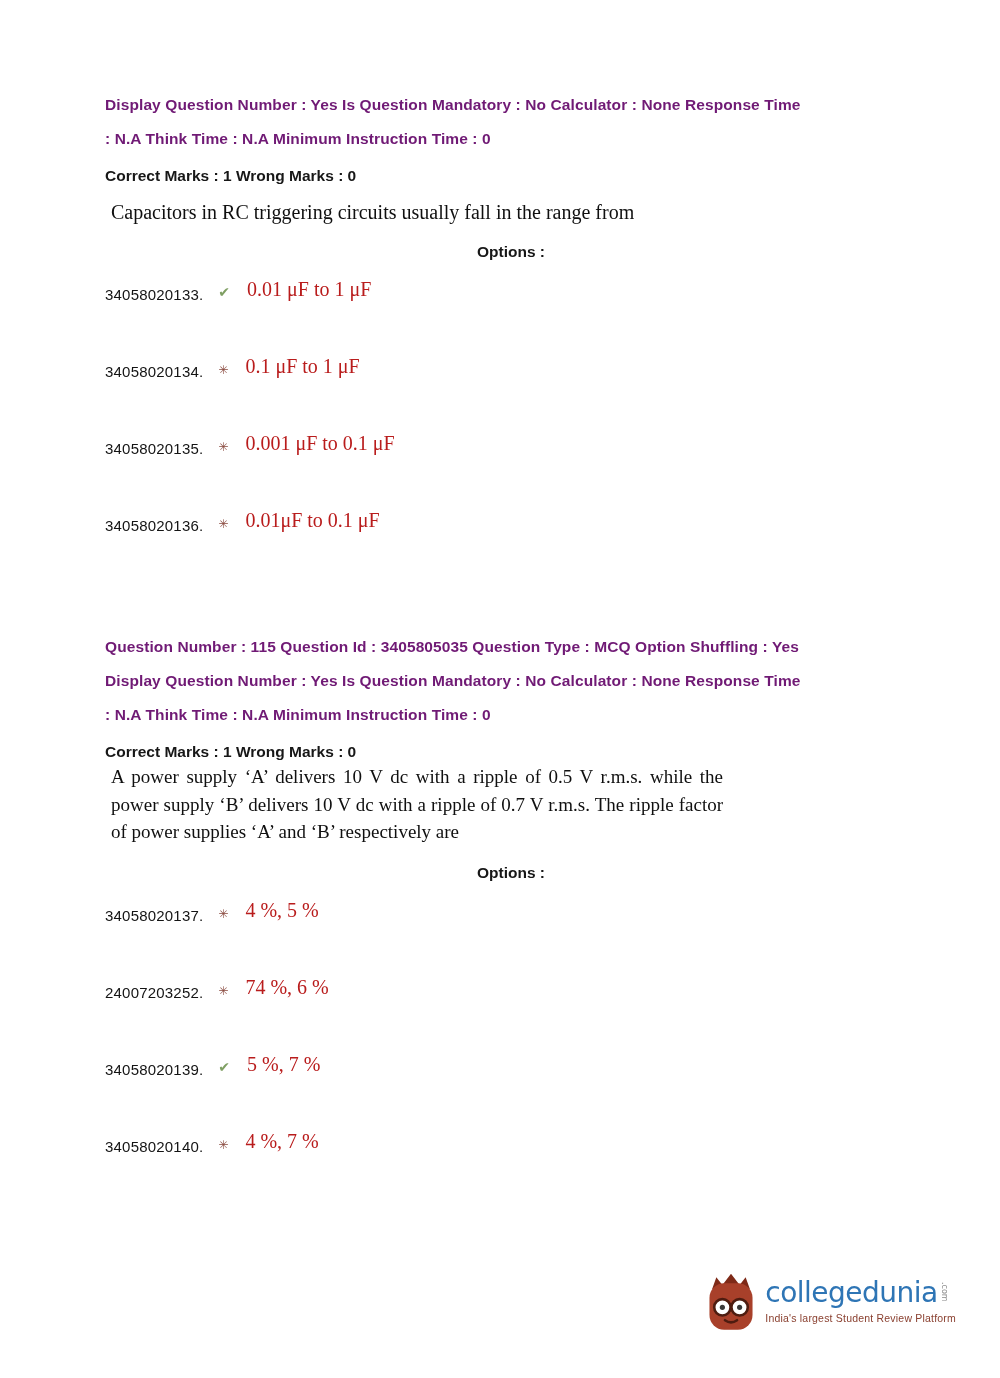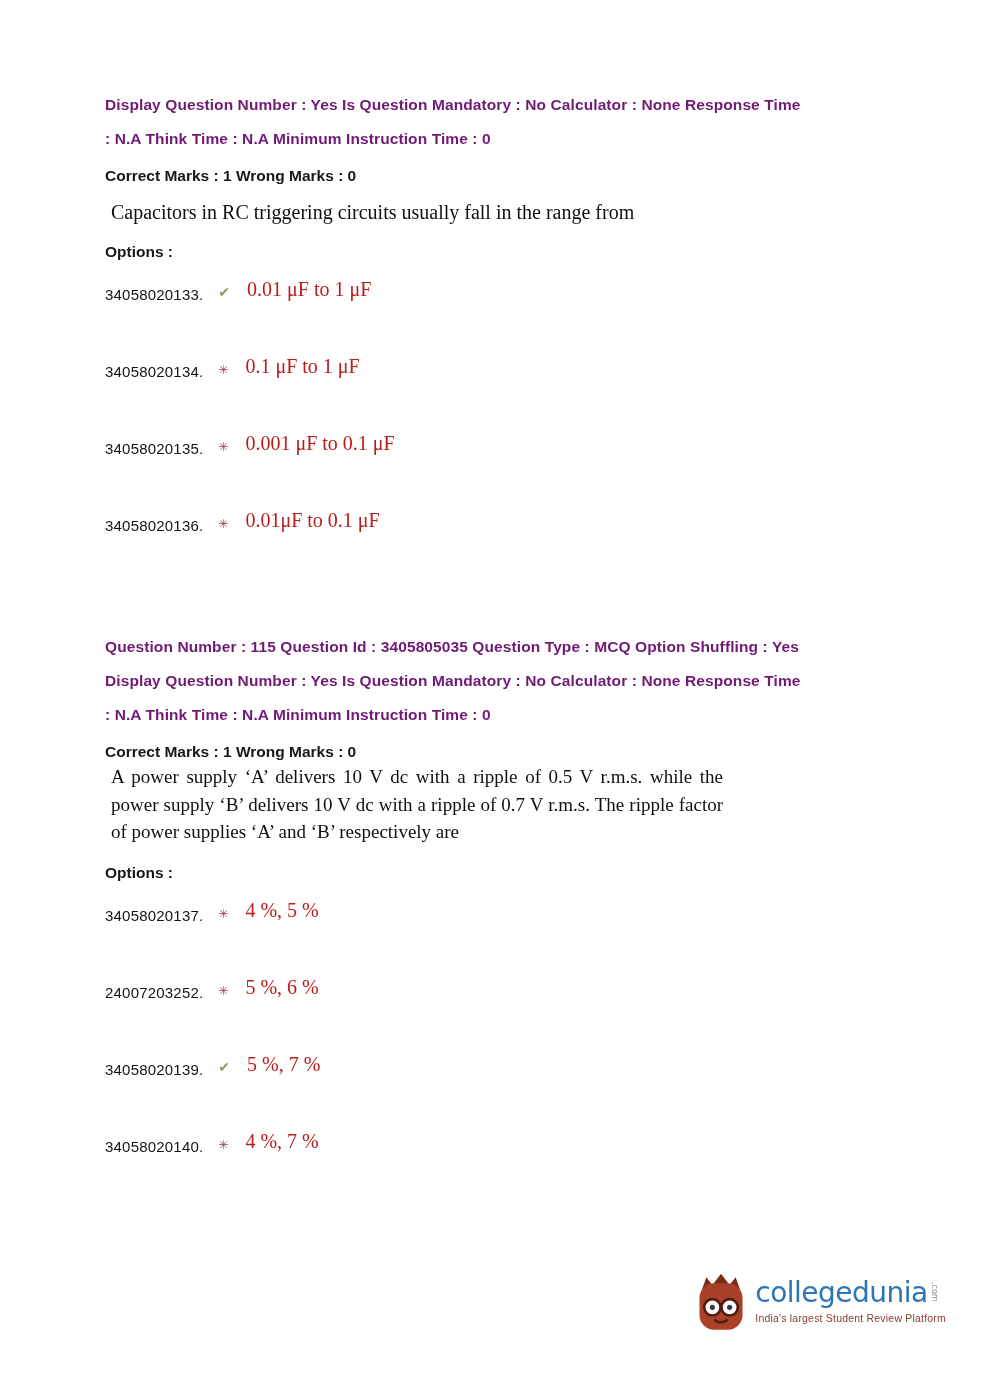--- a/index.html
+++ b/index.html
@@ -28,39 +28,40 @@
     color:#101010; margin-top:12px; padding-left:6px;
   }
   .q-text-para {
     font-family:"Liberation Serif", serif; font-size:19px; line-height:27.5px;
     color:#101010; margin-top:0; padding-left:6px; width:618px;
     text-align:justify;
   }
   .options-label {
     font-weight:bold; font-size:15.5px; line-height:20px; color:#171717;
     margin-top:17px;
+    text-align:center;
   }
   .option {
     display:flex; align-items:baseline; margin-top:50px; height:27px;gap:8px;
   }
   .option.first { margin-top:20px; }
   .opt-id { font-size:15px; color:#141414; letter-spacing:0.2px; }
   .mark {
     font-family:"DejaVu Sans", sans-serif;
     margin:0 9px 0 7px; position:relative; top:-3px;
   }
   .mark.correct { color:#7f9f63; font-size:14px; }
   .mark.wrong   { color:#8a4a3f; font-size:12px; }
   .opt-text {
     font-family:"Liberation Serif", serif; font-size:20px; color:#b91c1c;
     position:relative; top:-4px;
   }
 
   .logo {
-    position:absolute; right:54px; top:1272px;
+    position:absolute; right:44px; top:1272px;
     display:flex; align-items:flex-start; gap:8px;
   }
   .mascot { flex:0 0 auto; }
   .logo-textcol { display:flex; flex-direction:column; padding-top:6px; }
   .brand-row { display:flex; align-items:flex-start; }
   .brand-name {
     font-family:"DejaVu Sans", sans-serif; font-size:28px; line-height:30px;
     color:#2e75b5; letter-spacing:-0.5px;
   }
   .brand-tld {
@@ -115,21 +116,21 @@
     <div class="options-label">Options :</div>
 
     <div class="option first">
       <span class="opt-id">34058020137.</span>
       <span class="mark wrong">✳</span>
       <span class="opt-text">4 %, 5 %</span>
     </div>
     <div class="option">
       <span class="opt-id">24007203252.</span>
       <span class="mark wrong">✳</span>
-      <span class="opt-text">5 %, 6 %</span>
+      <span class="opt-text">74 %, 6 %</span>
     </div>
     <div class="option">
       <span class="opt-id">34058020139.</span>
       <span class="mark correct">✔</span>
       <span class="opt-text">5 %, 7 %</span>
     </div>
     <div class="option">
       <span class="opt-id">34058020140.</span>
       <span class="mark wrong">✳</span>
       <span class="opt-text">4 %, 7 %</span>

